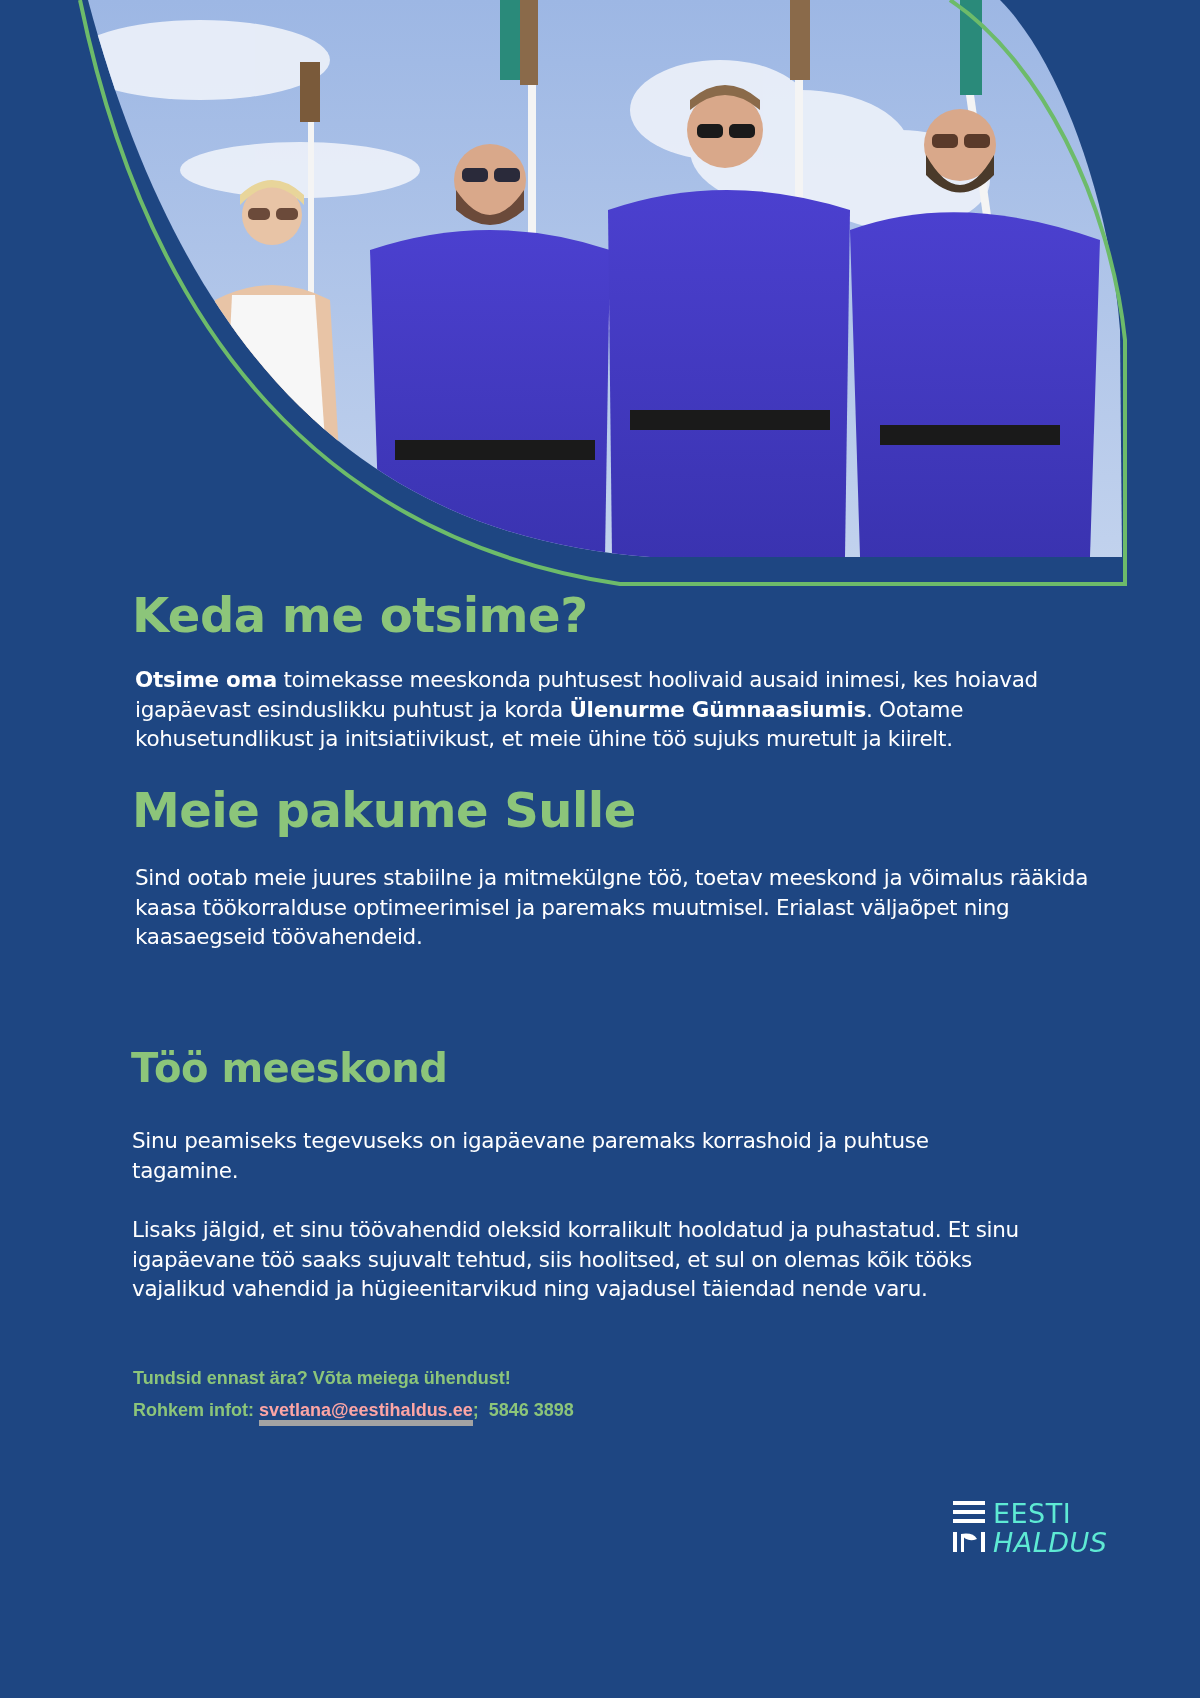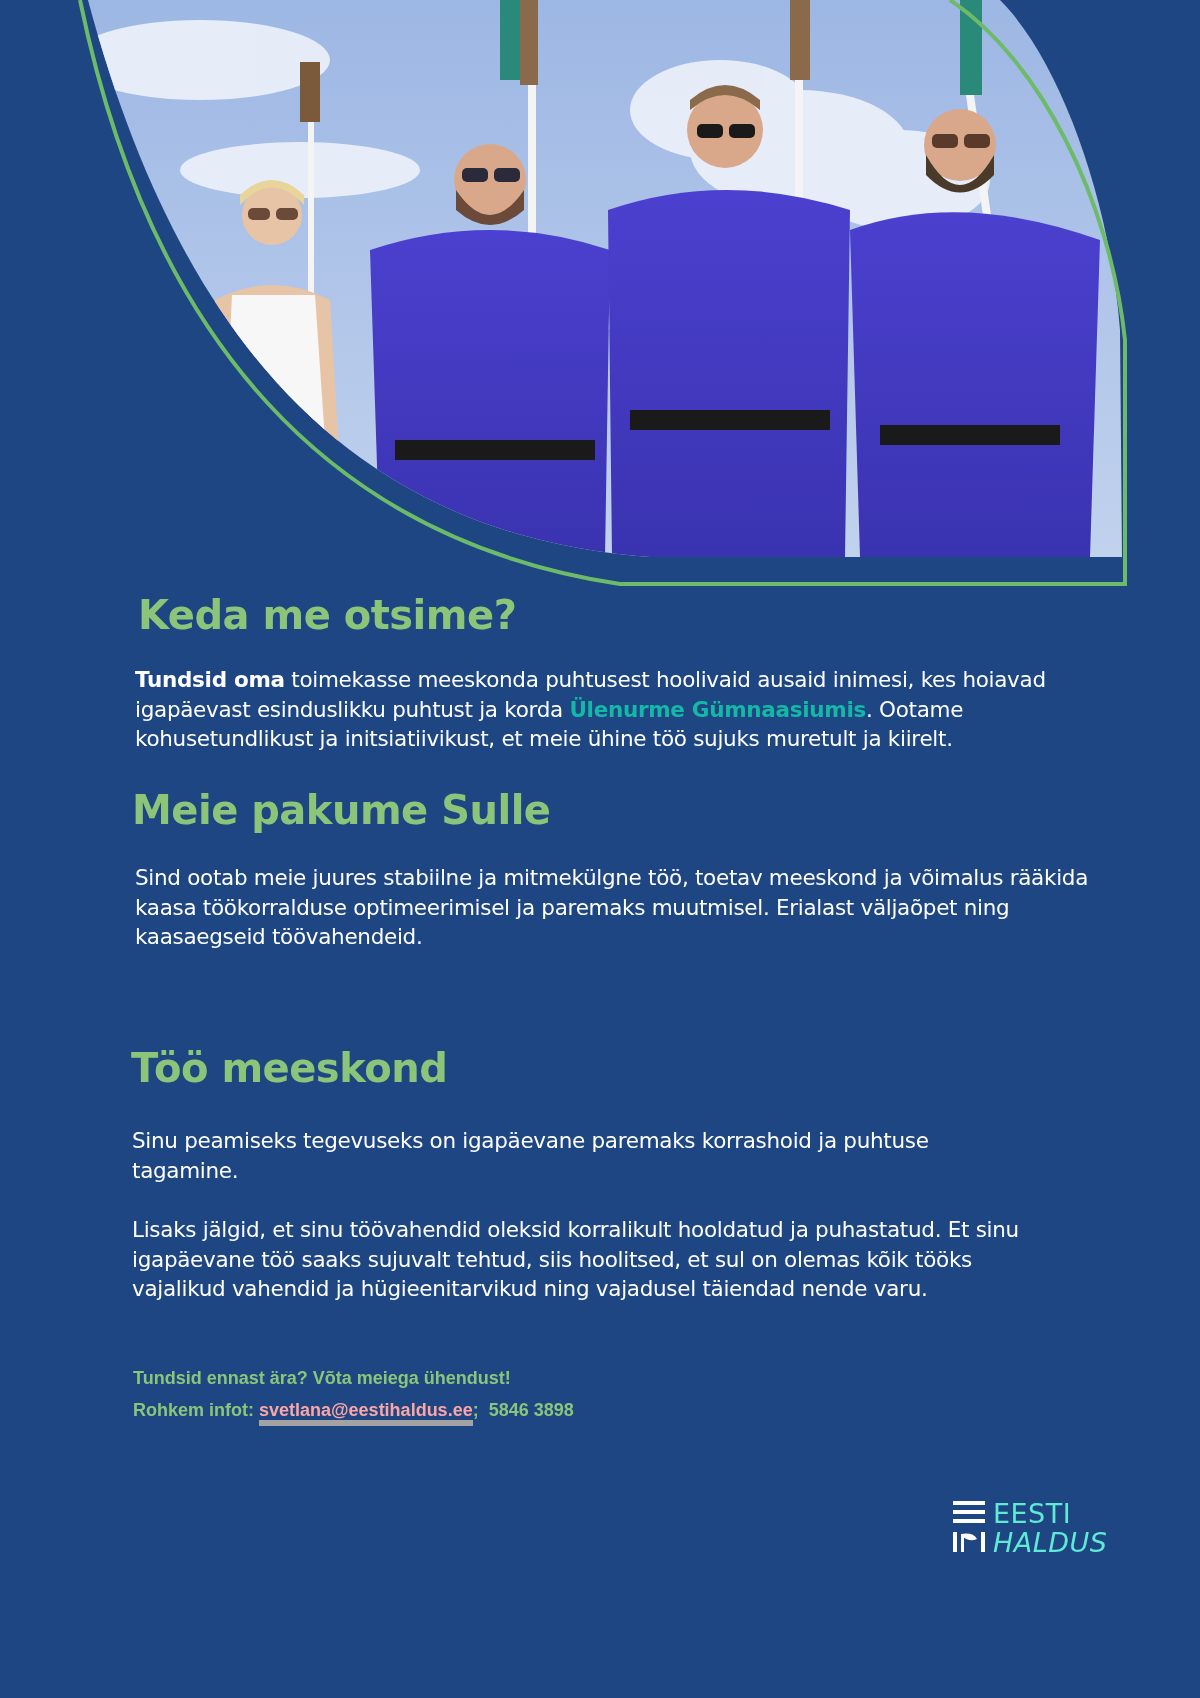--- a/index.html
+++ b/index.html
@@ -15,21 +15,21 @@
     position: absolute; margin: 0;
     font-family: "DejaVu Sans", sans-serif; font-weight: bold;
     color: #8cc57a; letter-spacing: -0.5px;
   }
   .para {
     position: absolute; margin: 0;
     font-size: 21.5px; line-height: 29.5px; color: #ffffff;
     letter-spacing: -0.3px;
   }
   .para b { font-weight: bold; }
-  .hl { color: #14b8a6; font-weight: bold; }
+  .hl { color: #ffffff; font-weight: bold; }
   .contact {
     position: absolute; left: 133px; margin: 0;
     font-family: "Liberation Sans", sans-serif; font-weight: bold;
     font-size: 18px; color: #8cc57a; line-height: 32px;
   }
   .contact a { color: #fca5a5; text-decoration: none; border-bottom: 6px solid #a3a3a3; }
   .logo { position: absolute; left: 953px; top: 1497px; width: 170px; height: 60px; }
   .logo-text {
     position: absolute; left: 40px; font-family: "DejaVu Sans", sans-serif;
     font-size: 27px; color: #5eead4; letter-spacing: 0.5px; line-height: 27px;
@@ -105,26 +105,26 @@
       <rect x="932" y="134" width="26" height="14" rx="5" fill="#5a3a2a"></rect>
       <rect x="964" y="134" width="26" height="14" rx="5" fill="#5a3a2a"></rect>
       <path d="M850 230 Q960 190 1100 240 L1090 557 L860 557 Z" fill="url(#suit)"></path>
       <rect x="880" y="425" width="180" height="20" fill="#1a1a1a"></rect>
     </g>
 
     <path d="M80 0 C150 340 330 540 620 584 L1125 584 L1125 340 C1110 200 1040 60 950 0" fill="none" stroke="#6dbb6a" stroke-width="4"></path>
   </svg>
 </div>
 
-<h2 class="heading" style="left:138px; top:590px; font-size:40px; line-height:50px;">Keda me otsime?</h2>
+<h2 class="heading" style="left:132px; top:590px; font-size:48px; line-height:50px;">Keda me otsime?</h2>
 <p class="para" style="left:135px; top:665px; width:960px;">
-  <b>Tundsid oma</b><span> toimekasse meeskonda puhtusest hoolivaid ausaid inimesi, kes hoiavad igapäevast esinduslikku puhtust ja korda </span><span class="hl">Ülenurme Gümnaasiumis</span><span>. Ootame kohusetundlikust ja initsiatiivikust, et meie ühine töö sujuks muretult ja kiirelt.</span>
+  <b>Otsime oma</b><span> toimekasse meeskonda puhtusest hoolivaid ausaid inimesi, kes hoiavad igapäevast esinduslikku puhtust ja korda </span><span class="hl">Ülenurme Gümnaasiumis</span><span>. Ootame kohusetundlikust ja initsiatiivikust, et meie ühine töö sujuks muretult ja kiirelt.</span>
 </p>
 
-<h2 class="heading" style="left:132px; top:785px; font-size:40px; line-height:50px;">Meie pakume Sulle</h2>
+<h2 class="heading" style="left:132px; top:785px; font-size:48px; line-height:50px;">Meie pakume Sulle</h2>
 <p class="para" style="left:135px; top:863px; width:975px;">Sind ootab meie juures stabiilne ja mitmekülgne töö, toetav meeskond ja võimalus rääkida kaasa töökorralduse optimeerimisel ja paremaks muutmisel. Erialast väljaõpet ning kaasaegseid töövahendeid.</p>
 
 <h2 class="heading" style="left:131px; top:1043px; font-size:40px; line-height:50px;">Töö meeskond</h2>
 <p class="para" style="left:132px; top:1126px; width:820px;">Sinu peamiseks tegevuseks on igapäevane paremaks korrashoid ja puhtuse tagamine.</p>
 <p class="para" style="left:132px; top:1215px; width:900px;">Lisaks jälgid, et sinu töövahendid oleksid korralikult hooldatud ja puhastatud. Et sinu igapäevane töö saaks sujuvalt tehtud, siis hoolitsed, et sul on olemas kõik tööks vajalikud vahendid ja hügieenitarvikud ning vajadusel täiendad nende varu.</p>
 
 <p class="contact" style="top:1362px;">Tundsid ennast ära? Võta meiega ühendust!</p>
 <p class="contact" style="top:1394px;">
   <span>Rohkem infot: </span><a>svetlana@eestihaldus.ee</a><span style="white-space:pre;">;  </span><span>5846 3898</span>
 </p>

